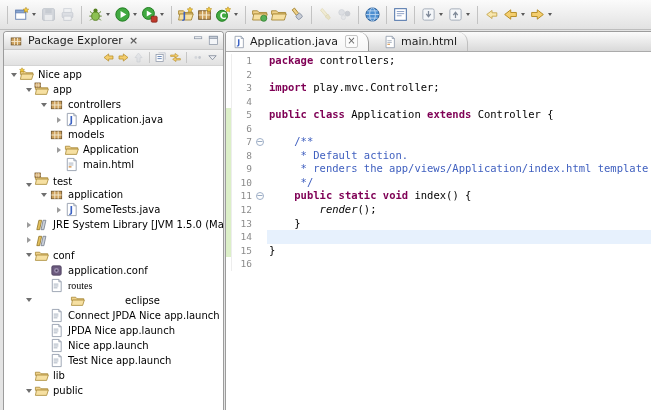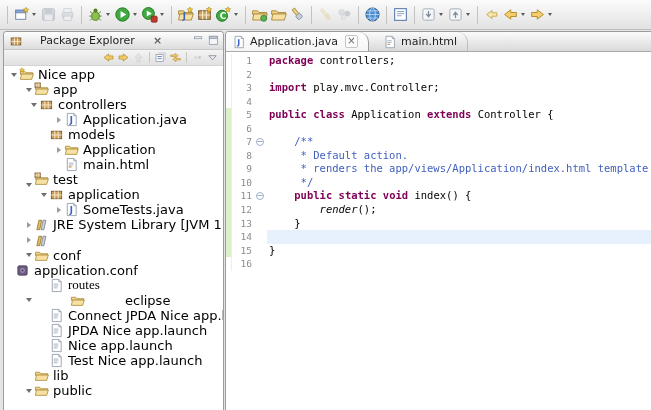--- a/index.html
+++ b/index.html
@@ -24,40 +24,40 @@
   
   .pe{
     position:absolute;top:31px;left:3px;width:219px;bottom:0;
     background:#fff;border:1px solid #9C9C9C;border-bottom:none;
     border-radius:4px 4px 0 0;display:flex;flex-direction:column;overflow:hidden;
   }
   .pe-head{
     height:17px;flex:none;display:flex;align-items:center;padding:0 3px 0 5px;
     background:linear-gradient(#FEFEFE,#DCDCDC);border-bottom:1px solid #C9C9C9;
   }
-  .pe-tab{display:flex;align-items:center;gap:16px;height:100%}
+  .pe-tab{display:flex;align-items:center;gap:4px;height:100%}
   .pe-title{font-size:11px;color:#1E1E1E}
   .pe-close{font-size:11px;font-weight:bold;color:#5f5f5f;margin-left:2px;cursor:default}
   .spacer{flex:1}
   .winbtn{display:flex;align-items:center;margin-left:2px}
   .pe-toolbar{
     height:15px;flex:none;display:flex;align-items:center;justify-content:flex-end;
     gap:2px;padding:0 4px;
     background:linear-gradient(#F4F4F4,#E1E1E1);border-bottom:1px solid #D4D4D4;
   }
   .pbtn{display:flex;align-items:center;flex:none}
   .pbtn.dis{opacity:.45}
   .psep{width:1px;height:11px;background:#C6C6C6;margin:0 2px;flex:none}
   .pe-tree{flex:1;background:#fff;overflow:hidden;padding-top:1px}
   .trow{height:15.05px;display:flex;align-items:center;white-space:nowrap;overflow:hidden}
   .tarr{width:11px;flex:none;display:flex;justify-content:center}
   .exp{width:0;height:0;border-left:3.6px solid transparent;border-right:3.6px solid transparent;border-top:4.6px solid #6F6F6F}
   .col{width:0;height:0;border-top:3.6px solid transparent;border-bottom:3.6px solid transparent;border-left:4.6px solid #9B9B9B}
   .ticon{width:18px;height:15px;flex:none;display:flex;align-items:center}
-  .tlabel{font-size:13px;color:#000;padding-left:1px}
+  .tlabel{font-size:10px;color:#000;padding-left:1px}
   
   .ed{
     position:absolute;top:31px;left:225px;right:0;bottom:0;
     background:#fff;border:1px solid #9C9C9C;border-right:none;border-bottom:none;
     border-radius:4px 0 0 0;display:flex;flex-direction:column;overflow:hidden;
   }
   .ed-tabs{
     height:19px;flex:none;display:flex;align-items:stretch;
     background:linear-gradient(#FBFBFB,#D9D9D9);border-bottom:1px solid #ABABAB;
   }
@@ -346,21 +346,21 @@
         <span class="ticon">
           <svg width="15" height="15" viewBox="0 0 16 16">
             <path d="M1.5 4.5 h4.6 l1.4 1.6 h7.2 v1.7 h-13.2z" fill="#EFD18A" stroke="#A3832F" stroke-width=".8"></path>
             <path d="M2.6 7.5 h12.7 l-1.8 5.7 H1.5z" fill="#F6E0A2" stroke="#A3832F" stroke-width=".8"></path>
             <rect x="1" y="1" width="6" height="4.6" fill="#CDA05C" stroke="#71552A" stroke-width=".7"></rect>
             <path d="M3 1v4.6 M5 1v4.6 M1 3.3h6" stroke="#F4E7CB" stroke-width=".7" fill="none"></path>
           </svg>
         </span>
         <span class="tlabel">app</span>
       </div>
-      <div class="trow" style="padding-left: 24px;">
+      <div class="trow" style="padding-left: 14px; margin-left: 20px;">
         <span class="tarr">
           <span class="exp"></span>
         </span>
         <span class="ticon">
           <svg width="15" height="15" viewBox="0 0 16 16">
             <rect x="2.5" y="4.5" width="11" height="8" fill="#CDA05C" stroke="#71552A" stroke-width=".9"></rect>
             <path d="M6.2 4.5v8 M9.8 4.5v8 M2.5 8.5h11" stroke="#F4E7CB" stroke-width="1.1" fill="none"></path>
           </svg>
         </span>
         <span class="tlabel">controllers</span>
@@ -479,21 +479,21 @@
           <span class="exp"></span>
         </span>
         <span class="ticon">
           <svg width="15" height="15" viewBox="0 0 16 16">
             <path d="M1.5 4.5 h4.6 l1.4 1.6 h7.2 v1.7 h-13.2z" fill="#EFD18A" stroke="#A3832F" stroke-width=".8"></path>
             <path d="M2.6 7.5 h12.7 l-1.8 5.7 H1.5z" fill="#F6E0A2" stroke="#A3832F" stroke-width=".8"></path>
           </svg>
         </span>
         <span class="tlabel">conf</span>
       </div>
-      <div class="trow" style="">
+      <div class="trow" style="padding-left: 34px;">
         <span class="tarr"></span>
         <span class="ticon">
           <svg width="15" height="15" viewBox="0 0 16 16">
             <rect x="3" y="3" width="10" height="10" rx="1.5" fill="#6B5A7E" stroke="#463857" stroke-width=".8"></rect>
             <circle cx="8" cy="8" r="2.6" fill="#9C8FB0"></circle>
             <circle cx="8" cy="8" r="1.1" fill="#463857"></circle>
           </svg>
         </span>
         <span class="tlabel">application.conf</span>
       </div>

